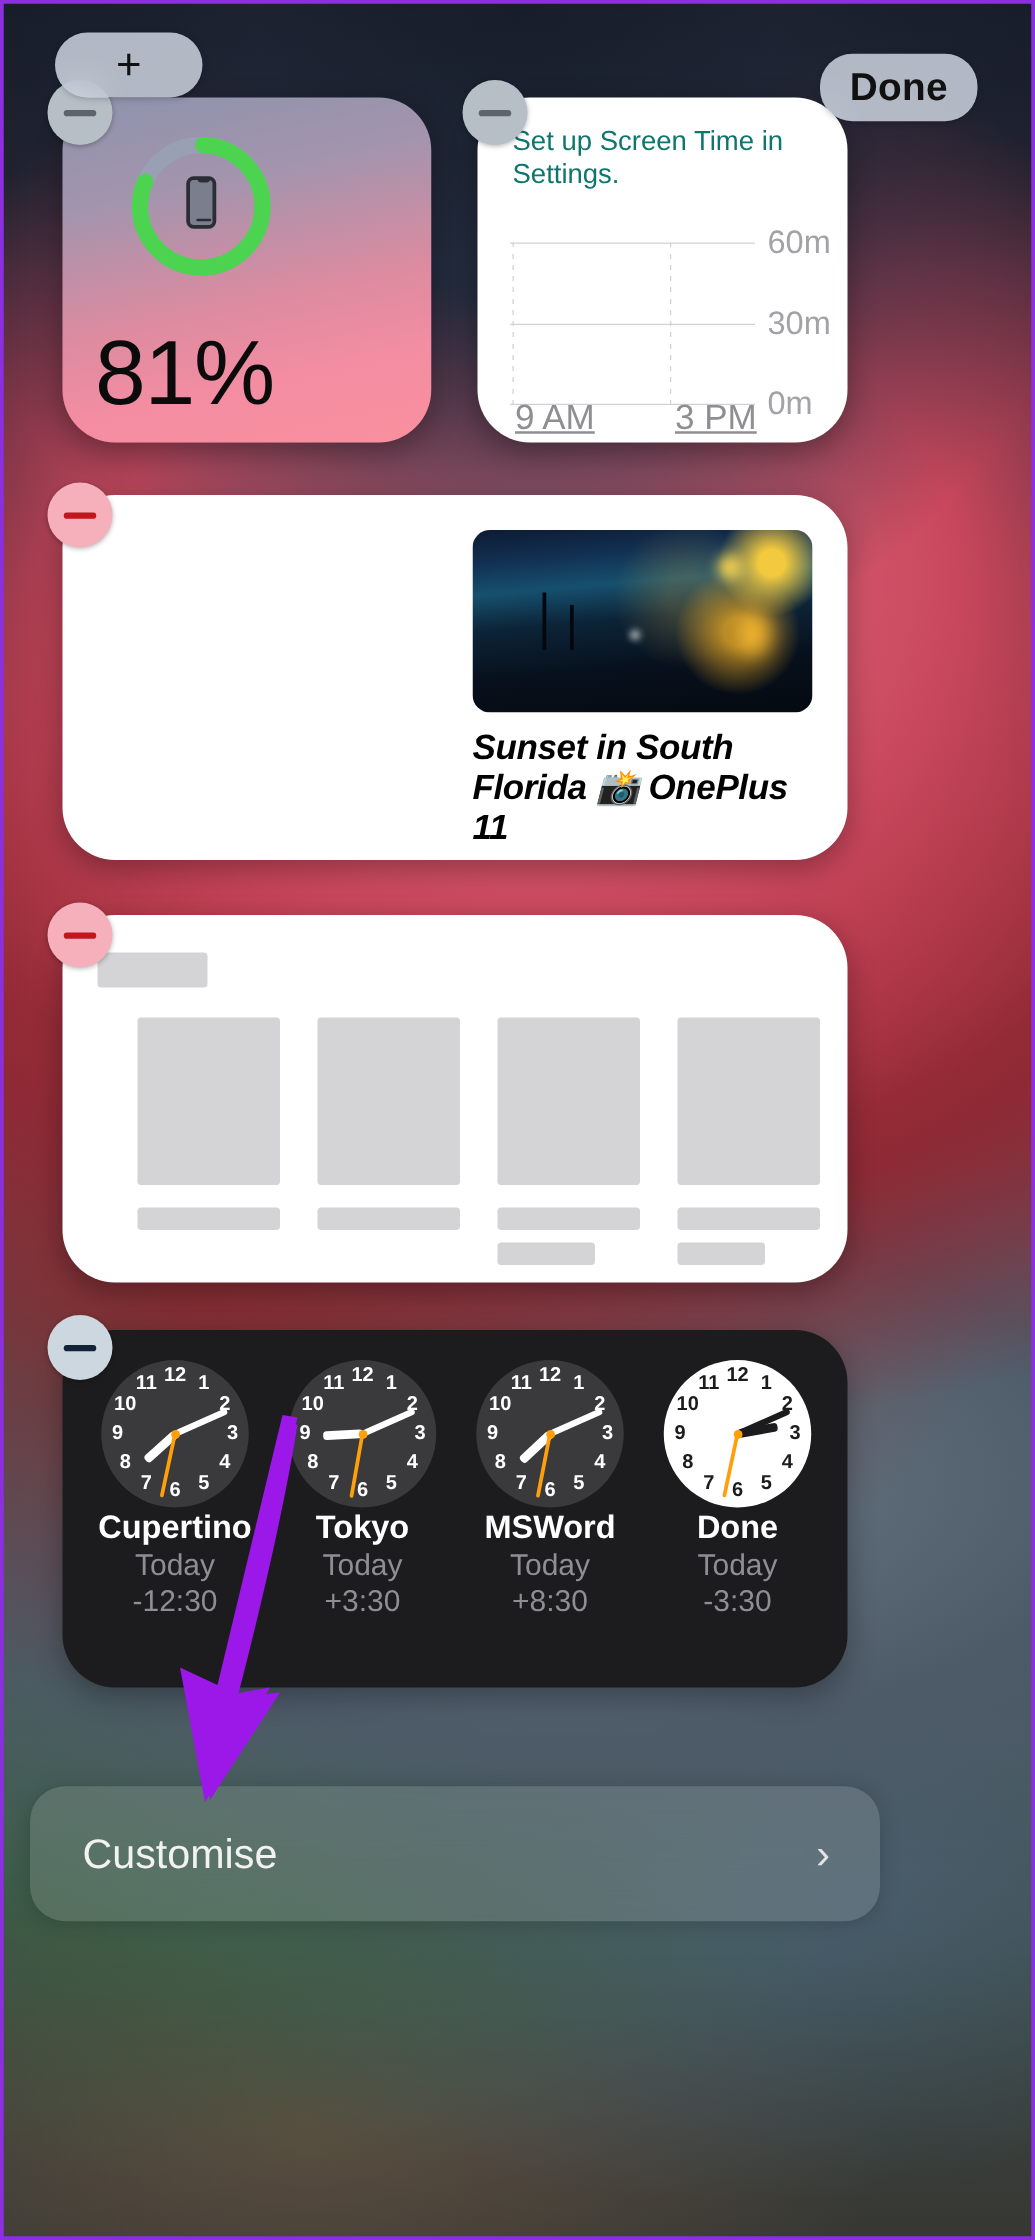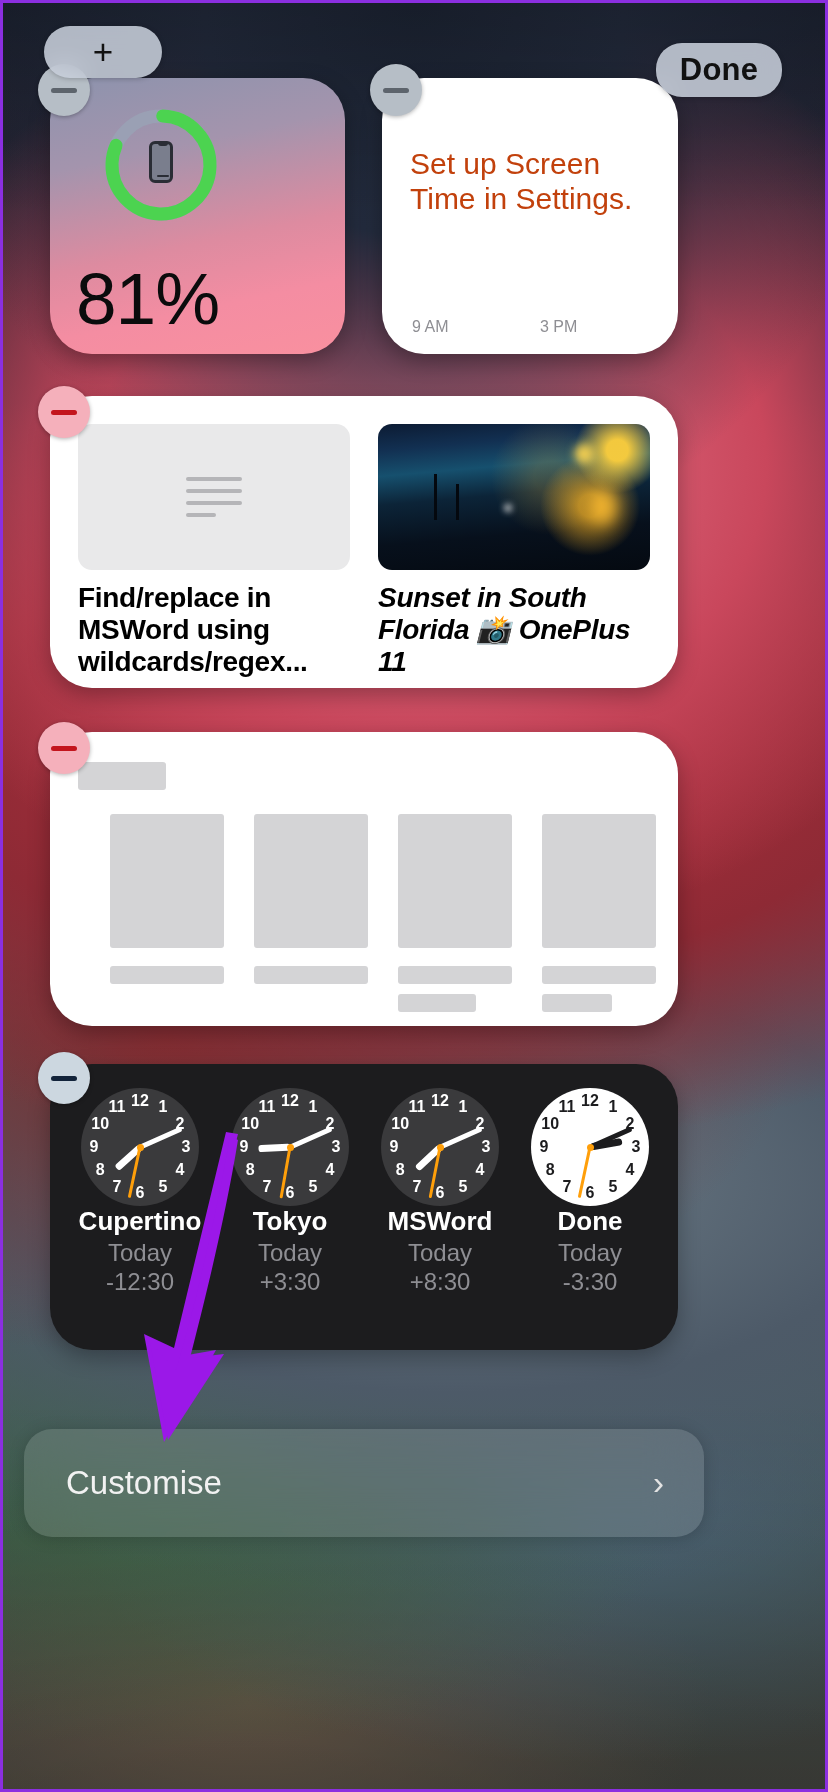--- a/index.html
+++ b/index.html
@@ -67,28 +67,28 @@
     border:3px solid #2a2d35; border-radius:6px; background:#7a7e8d; }
   #battery-phone::before{ content:""; position:absolute; left:6px; top:-1px; width:10px; height:3px;
     background:#2a2d35; border-radius:0 0 3px 3px; }
   #battery-phone::after{ content:""; position:absolute; left:5px; bottom:3px; width:12px; height:2px;
     background:#2a2d35; border-radius:2px; }
   #battery-pct{ position:absolute; left:26px; bottom:14px; font-size:73px; color:#0b0b0c;
     font-weight:400; letter-spacing:-1px; }
 
   
   #screentime-widget{ left:382px; top:78px; width:296px; height:276px; background:#fff; }
-  #st-title{ position:absolute; left:28px; top:22px; width:236px; font-size:30px; line-height:1.18;
-    color:#c2410c;margin-top:46px; }
+  #st-title{ position:absolute; left:28px; top:22px; width:236px; font-size:22px; line-height:1.18;
+    color:#0f766e; }
   #st-chart{ position:absolute; left:26px; top:116px; width:206px; height:130px; }
   .st-hline{ position:absolute; left:0; width:196px; height:1px; background:#d2d2d6; }
   .st-vline{ position:absolute; top:0; width:1px; height:130px;
     background:repeating-linear-gradient(180deg,#d2d2d6 0 4px, transparent 4px 9px); }
   .st-ylab{ position:absolute; font-size:26px; color:#a2a2a7; }
-  .st-xlab{ position:absolute; font-size:16px; color:#8e8e93; top:240px; }
+  .st-xlab{ position:absolute; font-size:28px; color:#8e8e93; top:240px;text-decoration:underline; }
 
   
   #news-widget{ left:50px; top:396px; width:628px; height:292px; background:#fff; }
   .news-col{ position:absolute; top:28px; width:272px; }
   .news-thumb{ width:272px; height:146px; border-radius:14px; overflow:hidden; position:relative; }
   .thumb-placeholder{ background:#e9e9ea; display:flex; align-items:center; justify-content:center; }
   .lines-icon{ width:56px; }
   .lines-icon span{ display:block; height:4px; border-radius:2px; background:#b5b5b8; margin-bottom:8px; }
   .lines-icon span:nth-child(1){ width:56px; }
   .lines-icon span:nth-child(2){ width:56px; }
@@ -177,47 +177,39 @@
   </svg>
   <div id="battery-phone"></div>
   <div id="battery-pct">81%</div>
 </div>
 
 <div class="minus grey" style="left:370px; top:64px;">
   <i></i>
 </div>
 <div class="widget" id="screentime-widget">
   <div id="st-title">Set up Screen Time in Settings.</div>
+  <div id="st-chart">
+    <div class="st-hline" style="top:0;"></div>
+    <div class="st-hline" style="top:65px;"></div>
+    <div class="st-hline" style="top:129px;"></div>
+    <div class="st-vline" style="left:2px;"></div>
+    <div class="st-vline" style="left:128px;"></div>
+    <div class="st-ylab" style="left:206px; top:-16px;">60m</div>
+    <div class="st-ylab" style="left:206px; top:49px;">30m</div>
+    <div class="st-ylab" style="left:206px; top:113px;">0m</div>
+  </div>
   <div class="st-xlab" style="left:30px;">9 AM</div>
   <div class="st-xlab" style="left:158px;">3 PM</div>
 </div>
 
 <div class="minus light" style="left:38px; top:386px;">
   <i></i>
 </div>
 <div class="widget" id="news-widget">
 
-  <div class="news-col" style="left:28px;">
-    <div class="news-thumb thumb-placeholder">
-      <div class="lines-icon">
-        <span></span>
-          <span></span>
-          <span></span>
-          <span></span>
-      </div>
-    </div>
-    <div class="news-title">Find/replace in MSWord using wildcards/regex...</div>
-    <div class="news-meta">
-      <span class="src">Microsoft</span>
-      <span>↑</span>
-      <span class="num">8</span>
-
-      <span class="num">1</span>
-    </div>
-  </div>
 
   <div class="news-col" style="left:328px;font-style:italic;">
     <div class="news-thumb thumb-photo">
       <div class="palm" style="left:56px; height:46px;"></div>
       <div class="palm" style="left:78px; height:36px;"></div>
       <div class="glow" style="left:196px; top:20px; width:20px; height:20px; background:rgba(255,214,80,.9); filter:blur(5px);"></div>
       <div class="glow" style="left:212px; top:66px; width:26px; height:34px; background:rgba(255,190,50,.75); filter:blur(7px);"></div>
       <div class="glow" style="left:126px; top:80px; width:8px; height:8px; background:rgba(255,255,255,.7); filter:blur(3px);"></div>
     </div>
     <div class="news-title">Sunset in South Florida 📸 OnePlus 11</div>

